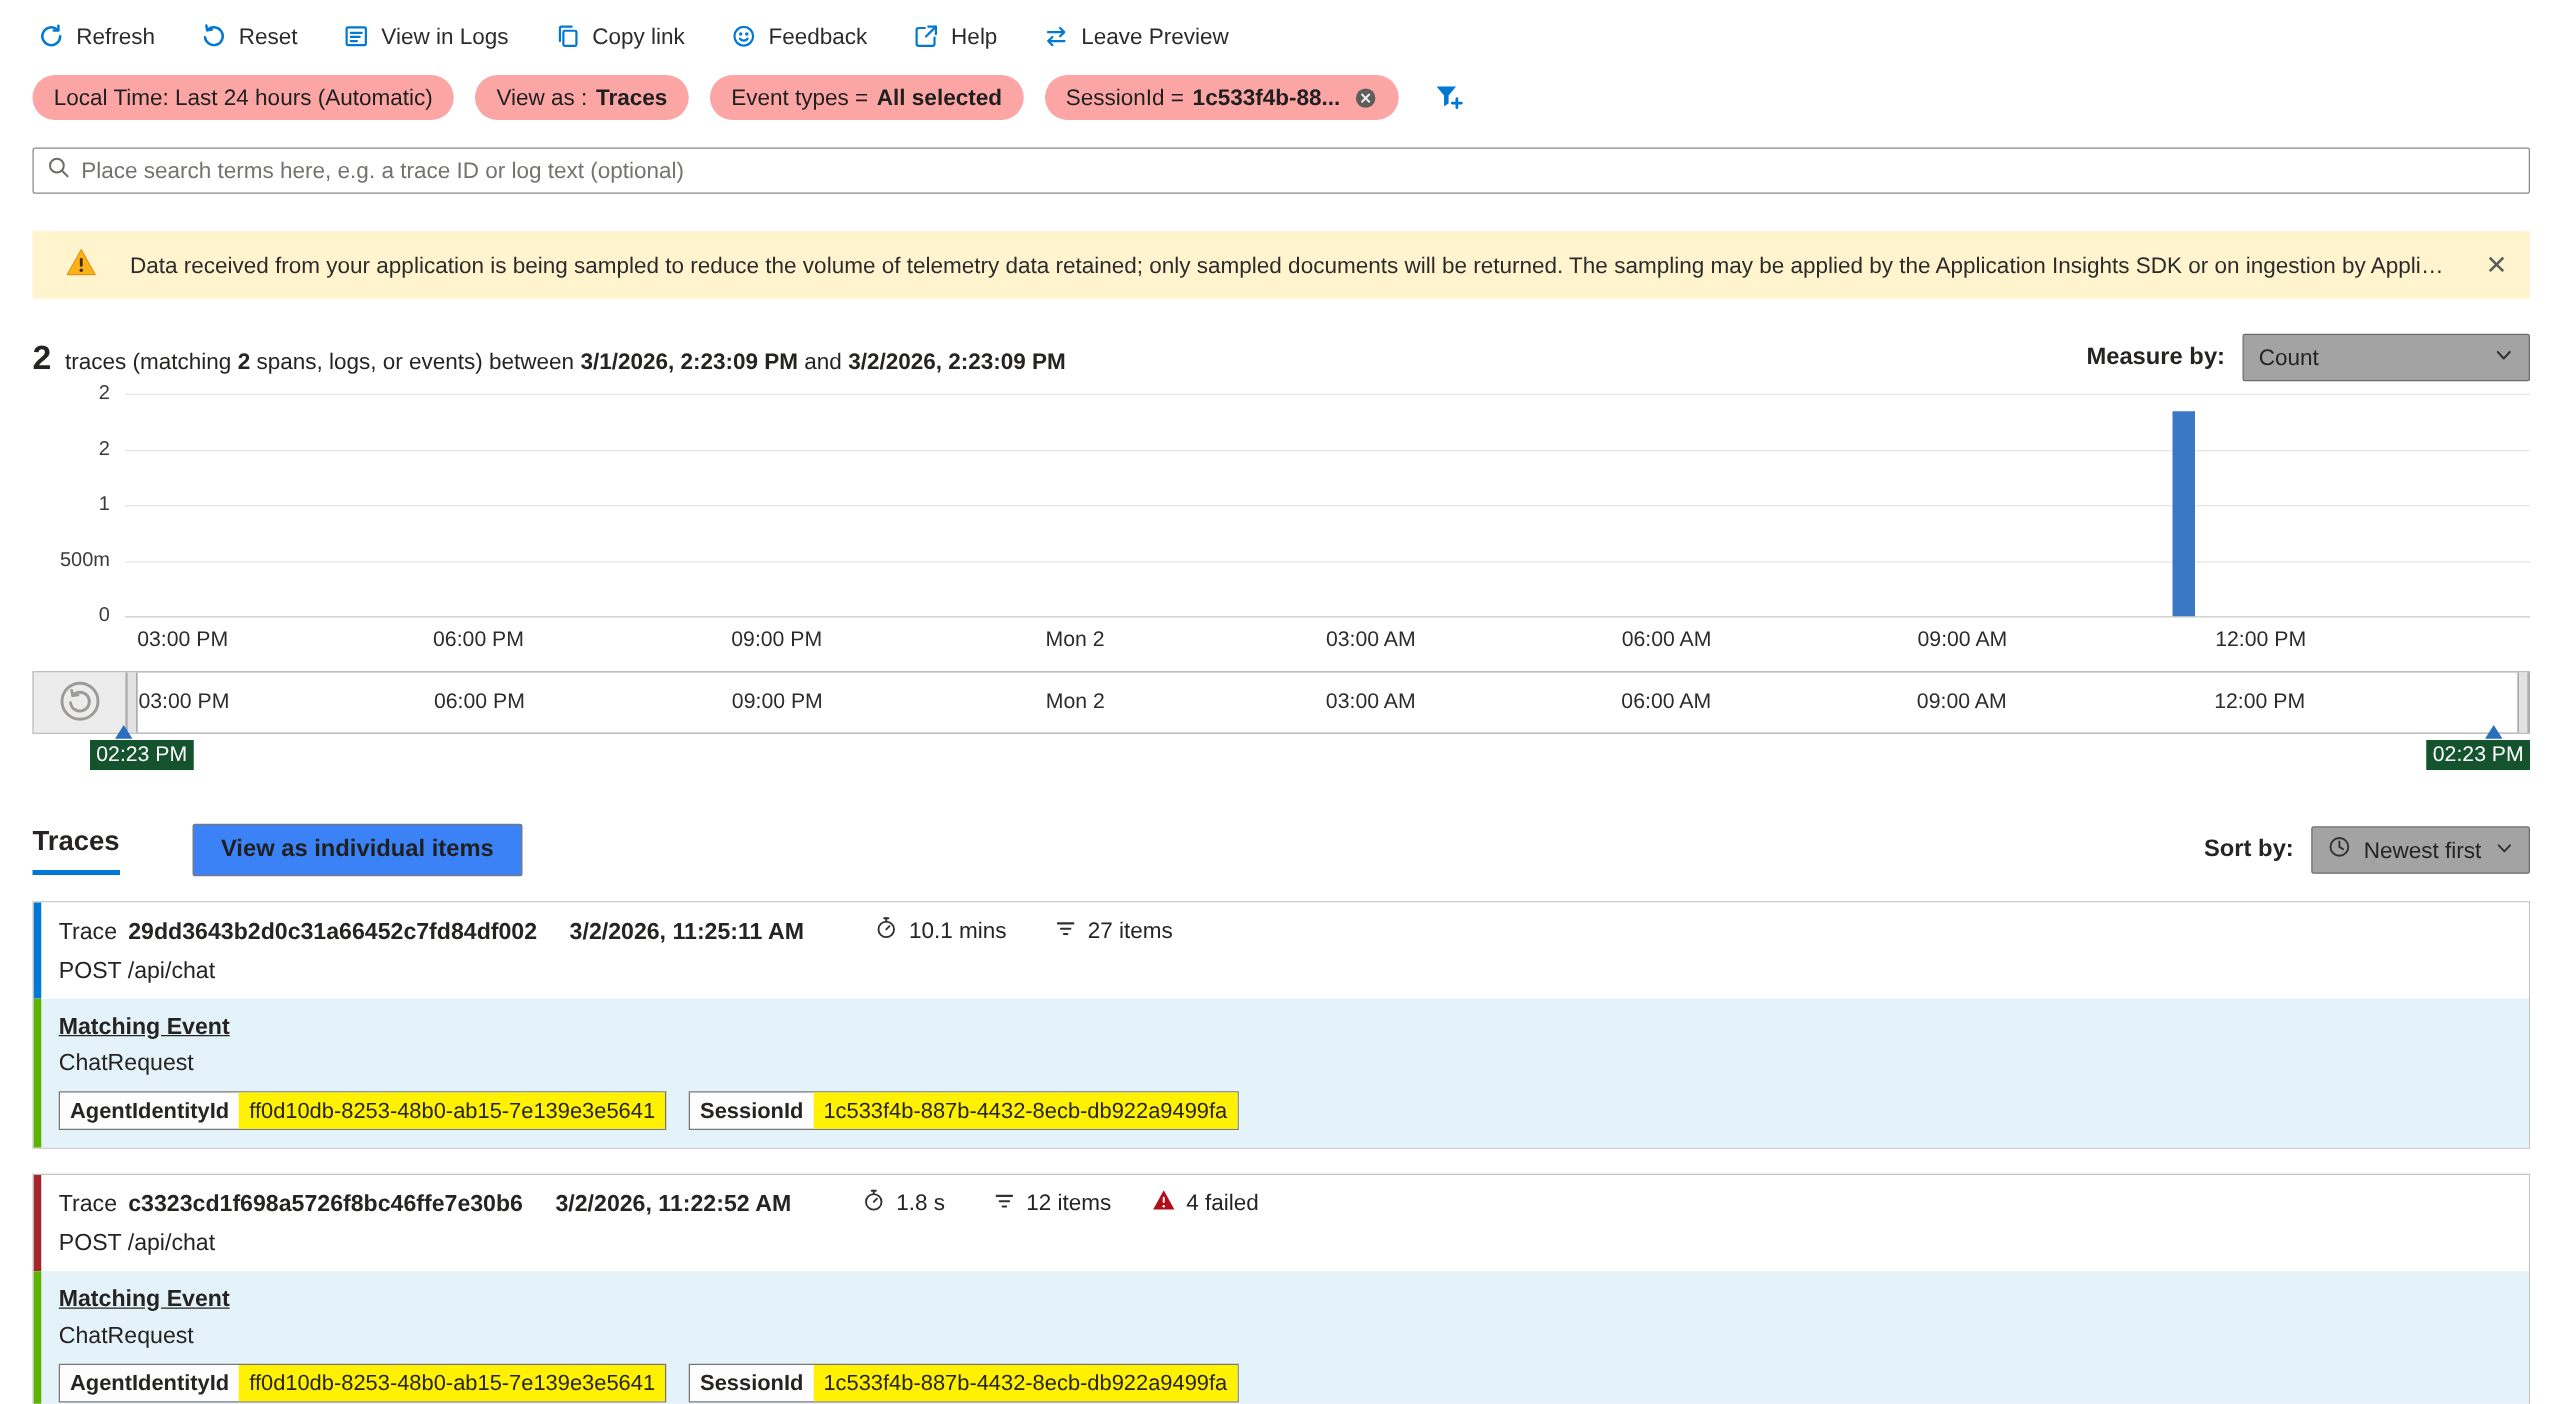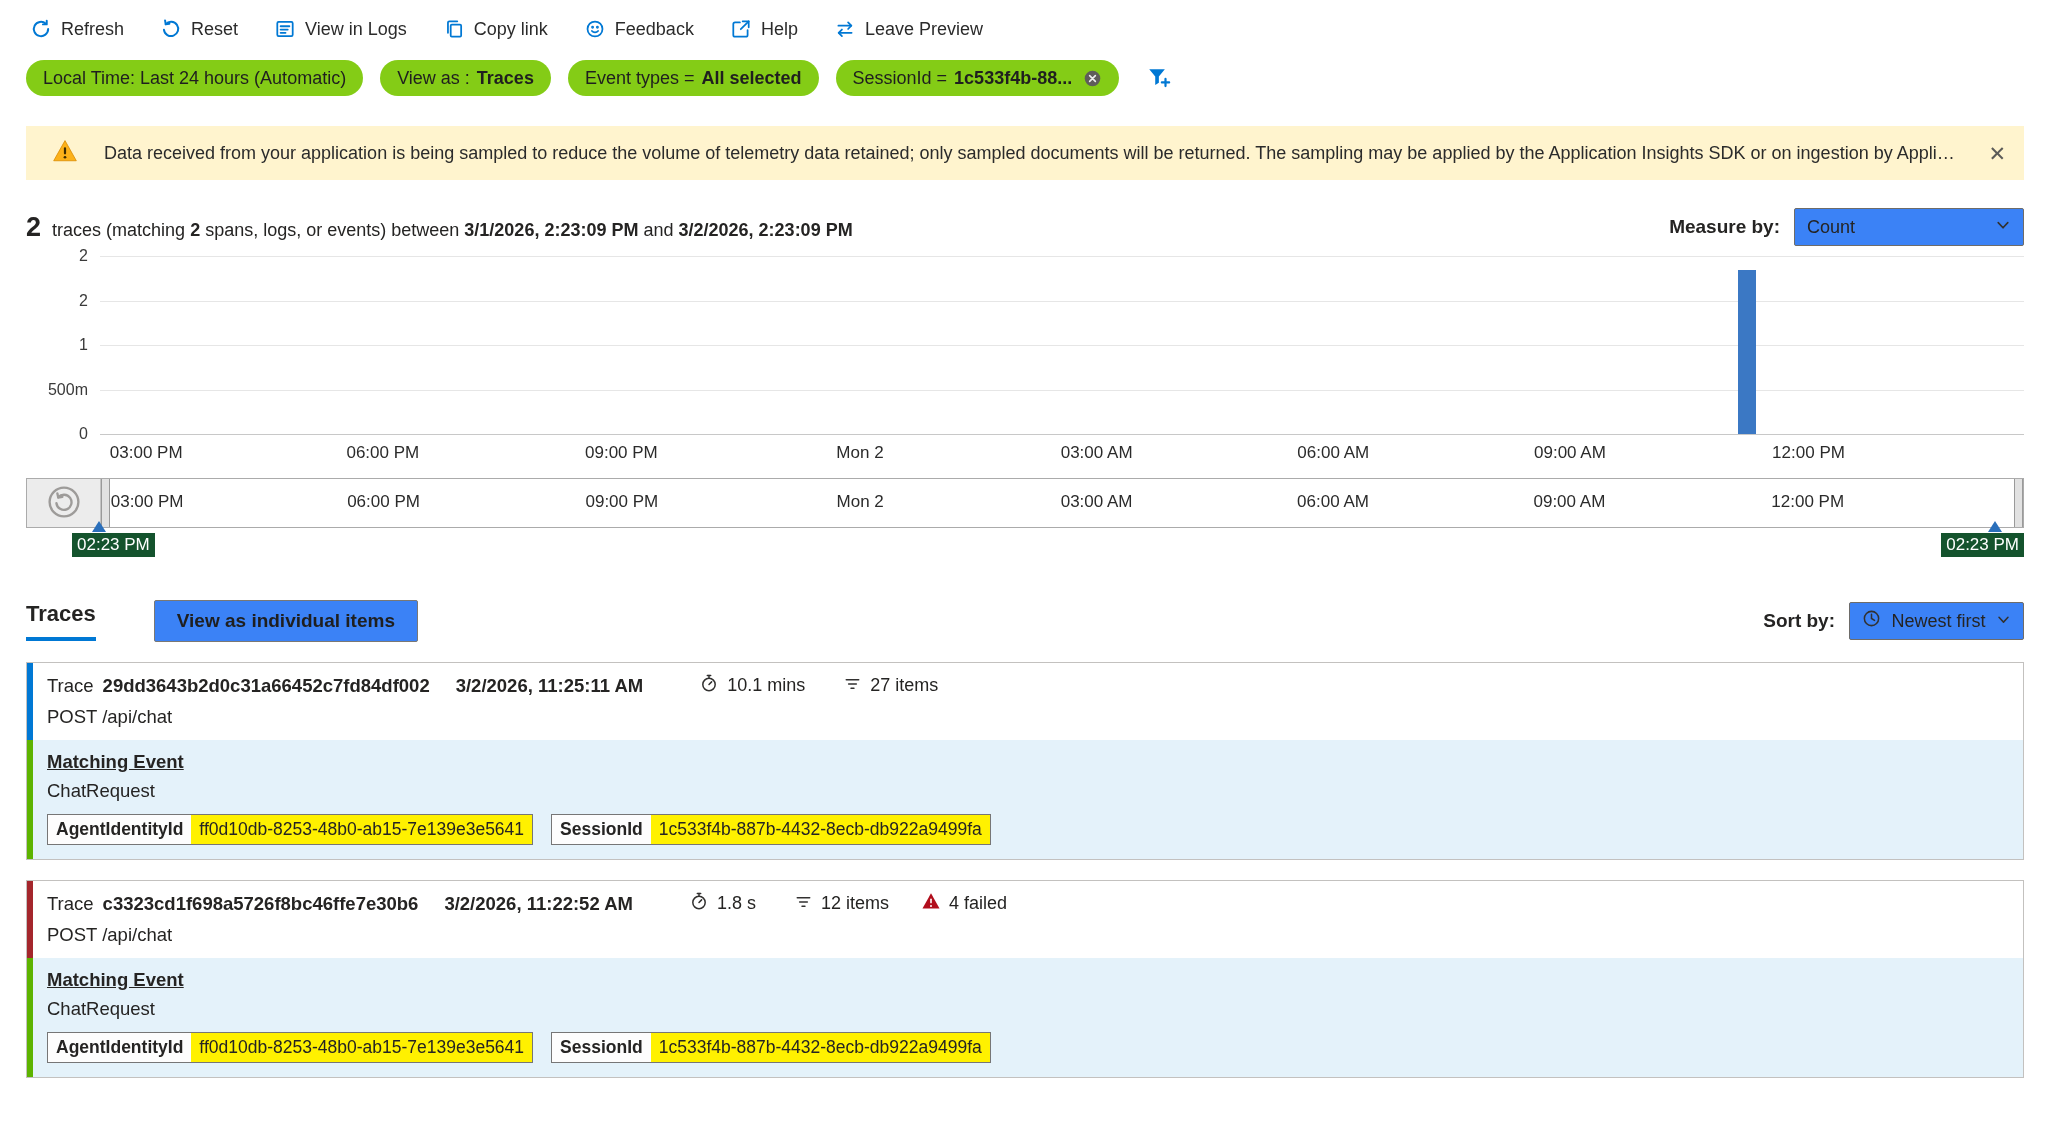--- a/index.html
+++ b/index.html
@@ -9,21 +9,21 @@
 
   
   .cmdbar { display: flex; align-items: center; gap: 36px; padding: 18px 2px 12px 4px; }
   .cmd { display: flex; align-items: center; gap: 9px; background: none; border: none;
     font: 600 18px "Liberation Sans", sans-serif; font-weight: 400; color: #2b2b2b; cursor: pointer; }
   .cmd svg { display: block; }
 
   
   .pills { display: flex; align-items: center; gap: 17px; margin-top: 8px; }
   .pill { display: inline-flex; align-items: center; gap: 7px; height: 36px; padding: 0 17px;
-    background: #84cc16; border-radius: 18px; font-size: 18px; color: #1f1f1f; cursor: pointer; white-space: nowrap; }
+    background: #fca5a5; border-radius: 18px; font-size: 18px; color: #1f1f1f; cursor: pointer; white-space: nowrap; }
   .pill b { font-weight: 700; }
   .pill-x { display: inline-flex; margin-left: 4px; cursor: pointer; }
   .add-filter { background: none; border: none; cursor: pointer; margin-left: 10px; display: flex; }
 
   
   .searchbox { margin-top: 22px; height: 37px; border: 1px solid #8a8886; border-radius: 2px;
     display: flex; align-items: center; padding: 0 10px; gap: 8px; }
   .searchbox input { border: none; outline: none; flex: 1; font-size: 18px; color: #252423; background: transparent; }
   .searchbox input::placeholder { color: #757370; }
 
@@ -35,21 +35,21 @@
 
   
   .summary-row { margin-top: 28px; display: flex; align-items: center; justify-content: space-between; }
   .summary { font-size: 18px; }
   .summary .big { font-size: 27px; font-weight: 700; margin-right: 6px; }
   .summary b { font-weight: 700; }
   .measure { display: flex; align-items: center; gap: 14px; }
   .measure-label { font-weight: 700; font-size: 19px; }
   .select { display: flex; align-items: center; justify-content: space-between; gap: 10px;
     border: 1px solid #6e6c69; border-radius: 2px; height: 38px; padding: 0 12px; font-size: 18px;
-    background: #3b82f6; cursor: pointer; text-align: center; }
+    background: #a3a3a3; cursor: pointer; }
   .select-measure { width: 230px; }
   .select-sort { width: 175px; justify-content: flex-start; }
   .select-sort .sel-label { flex: 1; }
 
   
   .chart { margin-top: 10px; display: flex; }
   .yaxis { width: 74px; position: relative; height: 178px; }
   .yaxis span { position: absolute; right: 12px; transform: translateY(-50%); font-size: 16px; color: #3a3a3a; }
   .yaxis span:nth-child(1){top:0%} .yaxis span:nth-child(2){top:25%} .yaxis span:nth-child(3){top:50%}
   .yaxis span:nth-child(4){top:75%} .yaxis span:nth-child(5){top:100%}
@@ -215,20 +215,27 @@
         </span>
     </div>
     <button class="add-filter">
       <span><svg width="26" height="26" viewBox="0 0 20 20">
             <path d="M2.5 4h12l-4.6 5.6v4.9l-2.8 1.6V9.6z" fill="#0078d4"></path>
             <path d="M15 11.5v5.5M12.2 14.2h5.6" stroke="#0078d4" stroke-width="1.7" stroke-linecap="round" fill="none"></path>
           </svg></span>
     </button>
   </div>
 
+  <div class="searchbox">
+    <span><svg width="20" height="20" viewBox="0 0 20 20" fill="none" stroke="#6e6c69" stroke-width="1.6" stroke-linecap="round">
+          <circle cx="8.5" cy="8.5" r="5.5"></circle>
+          <line x1="12.8" y1="12.8" x2="17" y2="17"></line>
+        </svg></span>
+    <input type="text" placeholder="Place search terms here, e.g. a trace ID or log text (optional)" style="">
+  </div>
 
   <div class="banner">
     <span><svg width="26" height="26" viewBox="0 0 20 20">
           <path d="M10 2 L18.7 17.5 H1.3 Z" fill="#fcb119" stroke="#d88a00" stroke-width="0.6"></path>
           <rect x="9.15" y="7.2" width="1.7" height="5.4" rx="0.8" fill="#3d2c00"></rect>
           <circle cx="10" cy="14.8" r="1.05" fill="#3d2c00"></circle>
         </svg></span>
     <span class="banner-text">Data received from your application is being sampled to reduce the volume of telemetry data retained; only sampled documents will be returned. The sampling may be applied by the Application Insights SDK or on ingestion by Application I...</span>
     <button class="banner-close">✕</button>
   </div>

